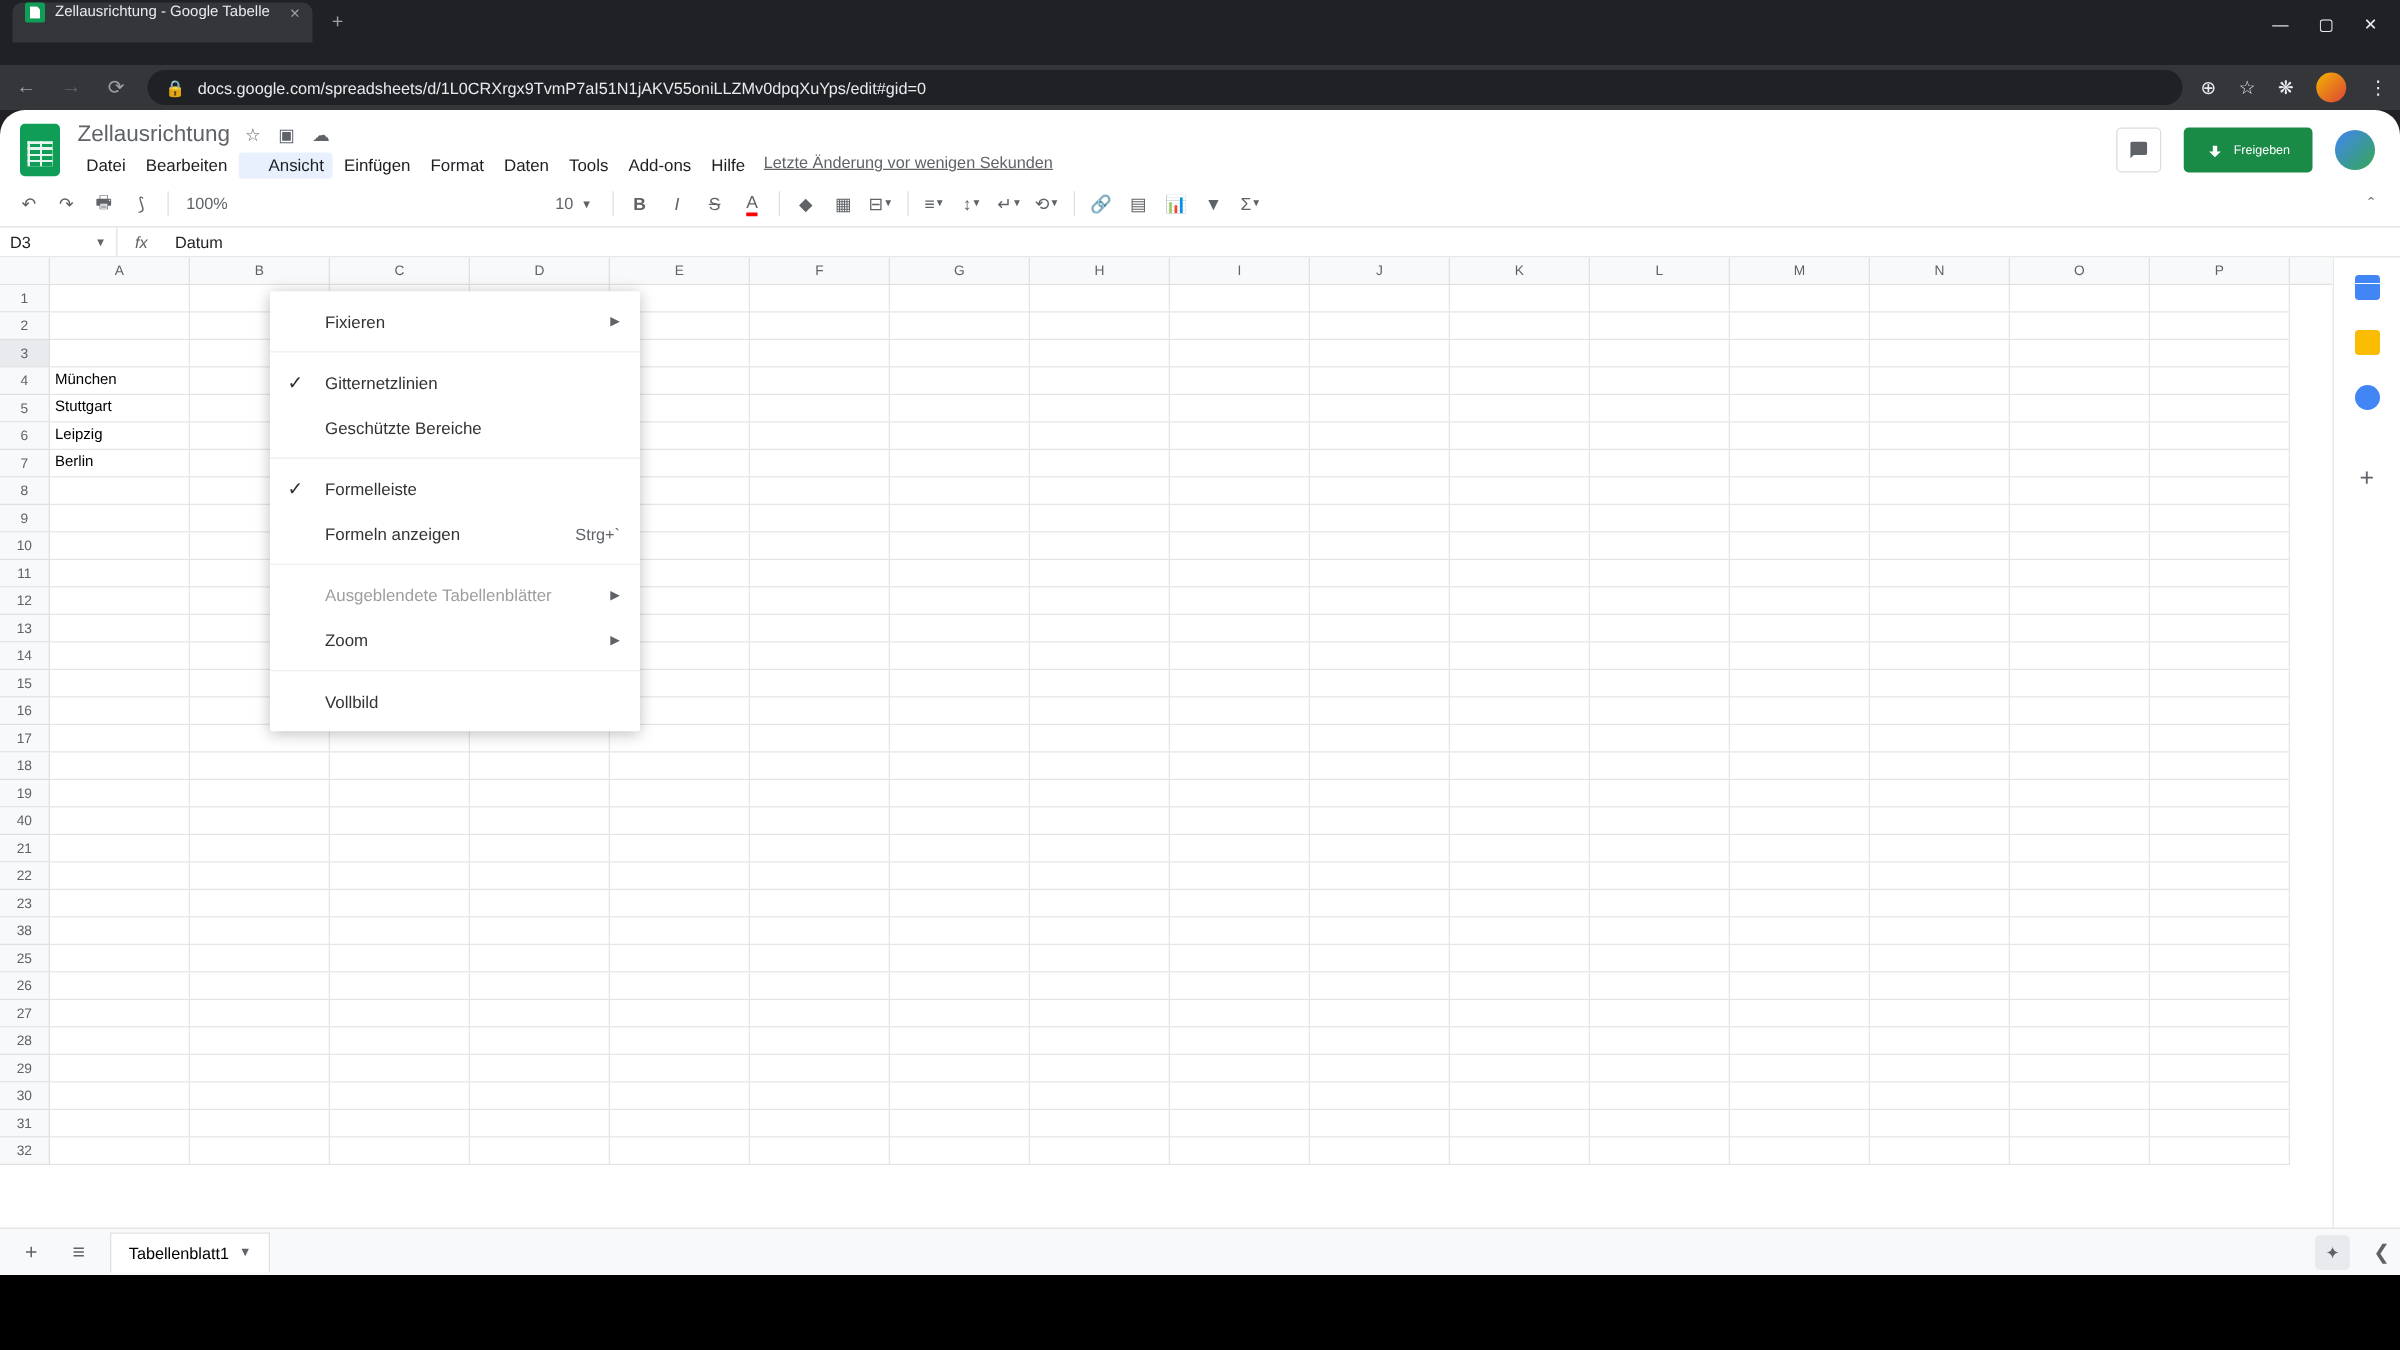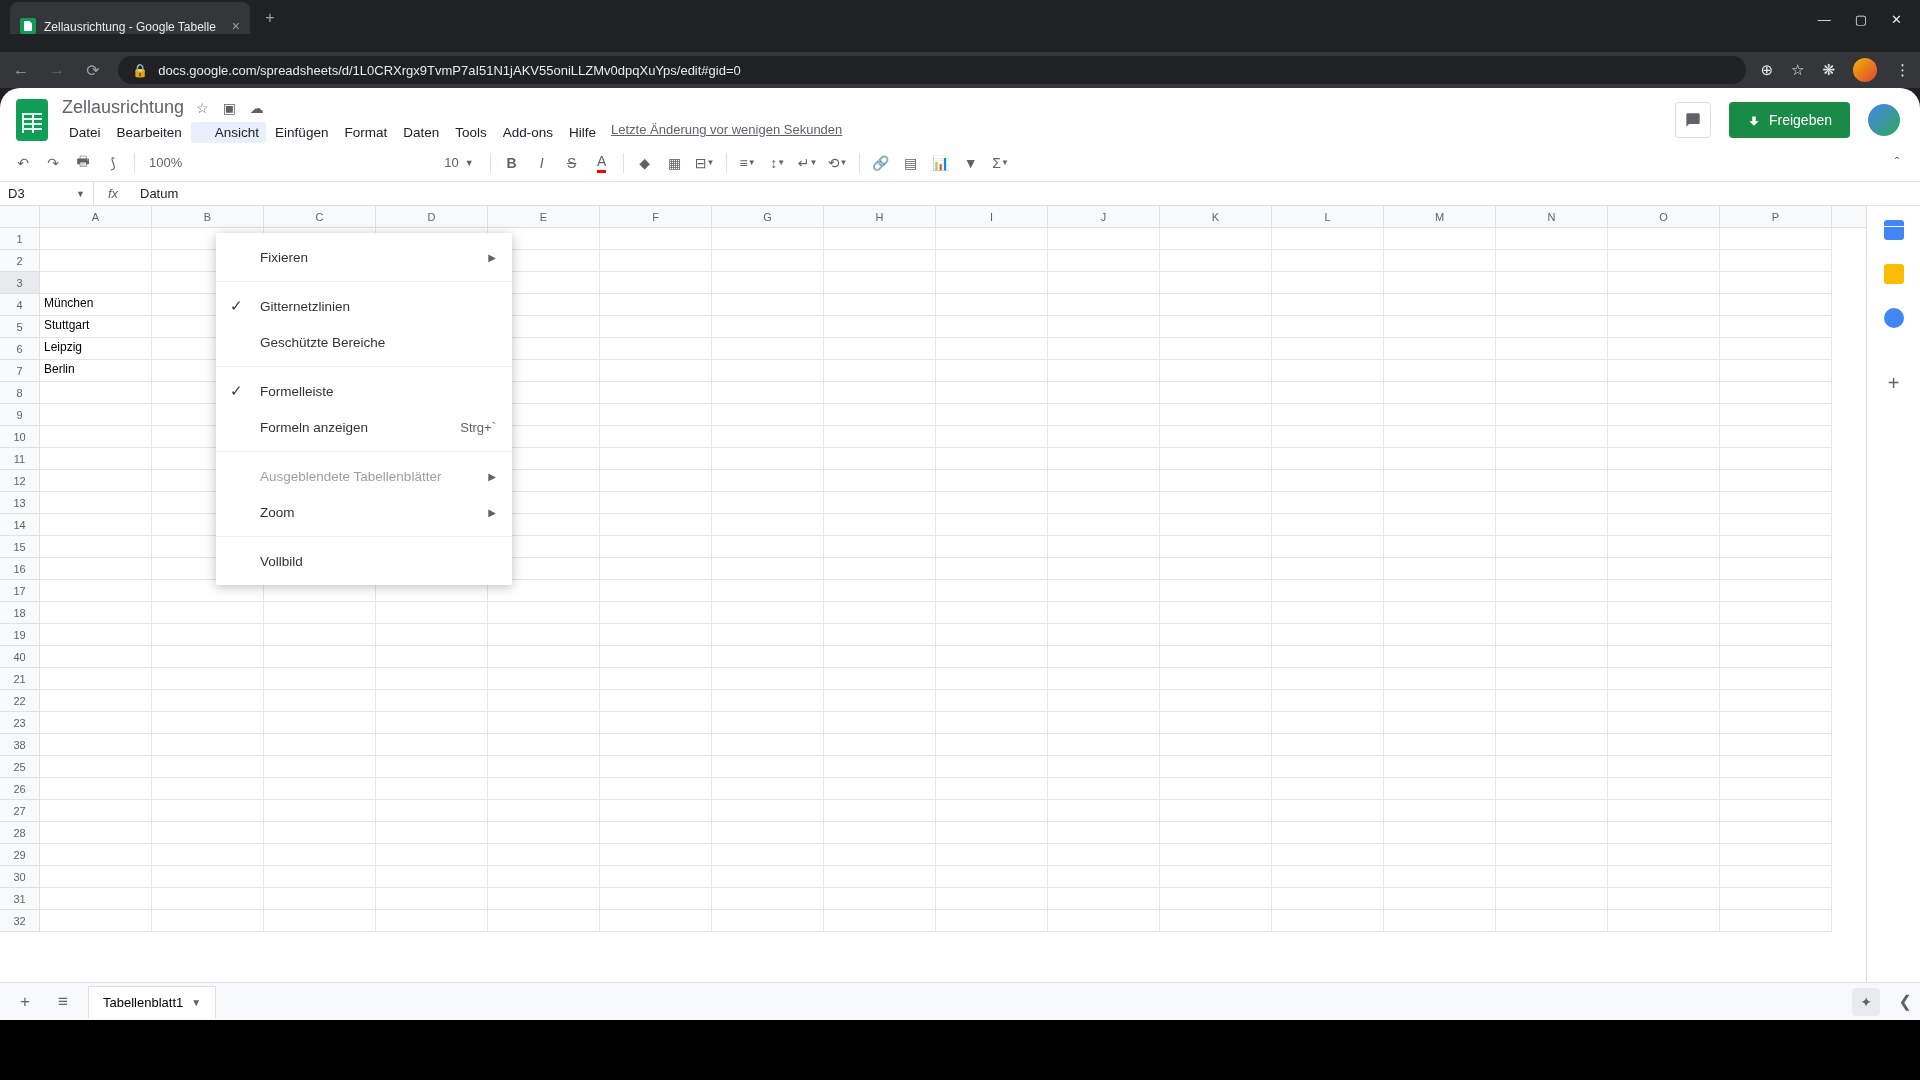--- a/index.html
+++ b/index.html
@@ -1,21 +1,21 @@
 <!DOCTYPE html>
 <html><head>
 <meta charset="utf-8">
 <style>
   * { margin: 0; padding: 0; box-sizing: border-box; font-family: Arial, sans-serif; }
   body { background: #202124; width: 1920px; height: 1080px; overflow: hidden; position: relative; }
   
   
   .browser-top { background: #202124; height: 52px; display: flex; flex-direction: column; }
   .tab-strip { height: 34px; display: flex; align-items: flex-end; padding-left: 10px; }
-  .tab { background: #35363a; color: #e8eaed; height: 32px; width: 240px; border-radius: 8px 8px 0 0; display: flex; align-items: flex-end; padding: 0 10px; font-size: 12px; gap: 8px; }
+  .tab { background: #35363a; color: #e8eaed; height: 32px; width: 240px; border-radius: 8px 8px 0 0; display: flex; align-items: flex-start; padding: 0 10px; font-size: 12px; gap: 8px; }
   .tab-favicon { width: 16px; height: 16px; background: #0f9d58; border-radius: 2px; display: flex; align-items: center; justify-content: center; }
   .tab-favicon::after { content: ""; width: 8px; height: 10px; background: white; clip-path: polygon(0 0, 70% 0, 100% 25%, 100% 100%, 0 100%); }
   .tab-close { margin-left: auto; color: #9aa0a6; font-size: 14px; cursor: pointer; }
   .new-tab { color: #9aa0a6; width: 28px; height: 28px; display: flex; align-items: center; justify-content: center; font-size: 16px; margin-left: 6px; margin-bottom: 2px; }
   .window-controls { margin-left: auto; display: flex; gap: 24px; padding-right: 18px; color: #e8eaed; align-items: center; height: 30px; }
   .window-controls span { font-size: 13px; cursor: pointer; }
   
   .addr-bar { background: #35363a; height: 36px; display: flex; align-items: center; padding: 0 10px; gap: 14px; }
   .nav-btn { color: #9aa0a6; font-size: 16px; width: 22px; text-align: center; cursor: pointer; }
   .url-box { flex: 1; background: #202124; border-radius: 20px; height: 28px; display: flex; align-items: center; padding: 0 14px; color: #9aa0a6; font-size: 13px; gap: 10px; }
@@ -36,21 +36,21 @@
   .doc-title { font-size: 18px; color: #5f6368; }
   .doc-icons { display: flex; gap: 14px; color: #5f6368; font-size: 14px; }
   .doc-icons span { cursor: pointer; }
   .menubar { display: flex; gap: 2px; margin-top: 4px; font-size: 13.5px; color: #202124; }
   .menubar-item { padding: 3px 7px; border-radius: 3px; cursor: pointer; }
   .menubar-item.active { background: #e8f0fe; padding-left: 24px; }
   .last-edit { color: #5f6368; margin-left: 6px; text-decoration: underline; cursor: pointer; font-size: 13px; }
   
   .header-right { display: flex; align-items: center; gap: 18px; padding-right: 8px; }
   .comment-btn { width: 36px; height: 36px; border: 1px solid #dadce0; border-radius: 4px; display:flex;align-items:center;justify-content:center;color:#5f6368;font-size:17px;cursor:pointer; }
-  .share-btn { background: #1a8a47; color: white; border-radius: 4px; height: 36px; padding: 0 18px; display: flex; align-items: center; gap: 8px; font-size: 14px; font-weight: 500; cursor: pointer; }
+  .share-btn { background: #1a8a47; color: white; border-radius: 4px; height: 36px; padding: 0 18px; display: flex; align-items: center; gap: 8px; font-size: 10px; font-weight: 500; cursor: pointer; }
   .avatar { width: 32px; height: 32px; border-radius: 50%; background: linear-gradient(135deg,#4285f4,#34a853); cursor: pointer; }
   
   
   .toolbar { height: 38px; border-bottom: 1px solid #e0e0e0; display: flex; align-items: center; padding: 0 10px; gap: 4px; color: #5f6368; font-size: 14px; }
   .tb-btn { width: 26px; height: 26px; display: flex; align-items: center; justify-content: center; cursor: pointer; border-radius: 2px; }
   .tb-sep { width: 1px; height: 20px; background: #e0e0e0; margin: 0 4px; }
   .zoom-val { font-size: 13px; padding: 0 6px; }
   .font-size { font-size: 13px; padding: 0 8px; display: flex; align-items: center; gap: 6px; }
   .expand-up { margin-left: auto; }
   

